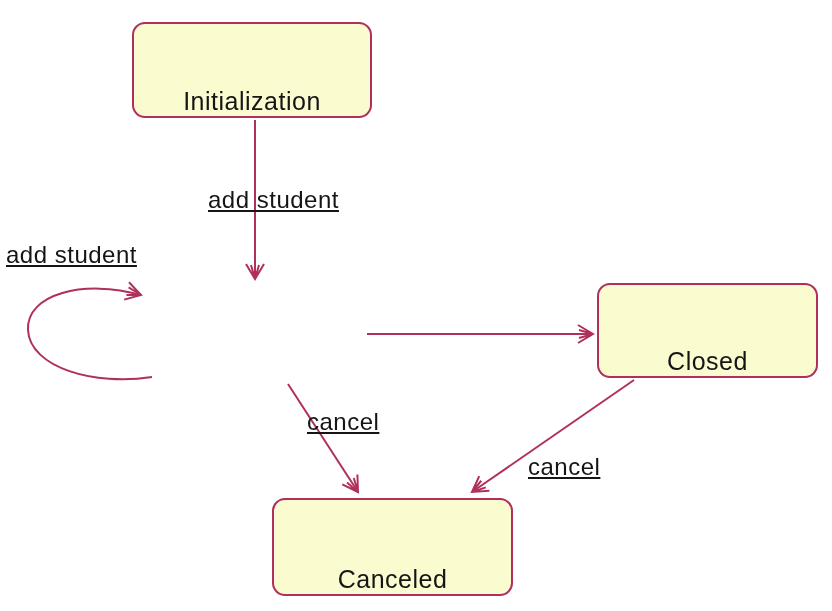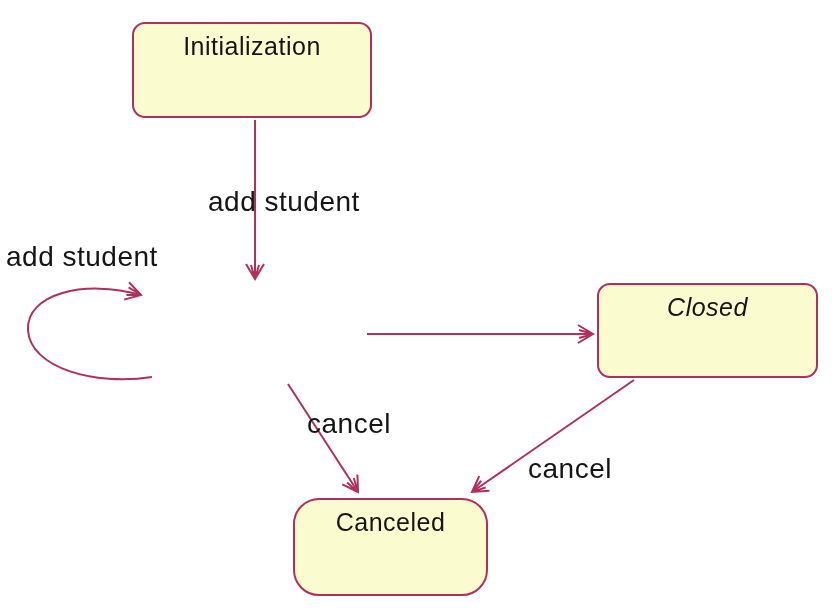--- a/index.html
+++ b/index.html
@@ -37,36 +37,37 @@
     stroke-width: 1.7;
     fill: none;
   }
   .state {
     position: absolute;
     background: var(--state-fill);
     border: 2px solid var(--state-border);
     border-radius: 13px;
     display: flex;
     justify-content: center;
-    align-items: flex-start;
+    align-items: flex-end;
     padding-top: 8px;
     font-size: 25px;
     letter-spacing: 0.5px;
     color: var(--text);
   }
   .state-initialization { left: 132px; top: 22px;  width: 240px; height: 96px; }
   .state-open           { left: 143px; top: 284px; width: 222px; height: 98px; }
-  .state-closed         { left: 597px; top: 283px; width: 221px; height: 95px; font-style: italic; }
-  .state-canceled       { left: 293px; top: 498px; width: 195px; height: 98px; border-radius: 26px; }
+  .state-closed         { left: 597px; top: 283px; width: 221px; height: 95px; }
+  .state-canceled       { left: 272px; top: 498px; width: 241px; height: 98px; }
   .edge-label {
     position: absolute;
-    font-size: 28px;
+    font-size: 24px;
     letter-spacing: 0.5px;
     color: var(--text);
     white-space: nowrap;
+    text-decoration: underline;
   }
   .label-add-student-main { left: 208px; top: 186px; }
   .label-add-student-self { left: 6px;   top: 241px; }
   .label-cancel-open      { left: 307px; top: 408px; }
   .label-cancel-closed    { left: 528px; top: 453px; }
 </style>
 </head>
 <body>
 
 <div class="canvas">

